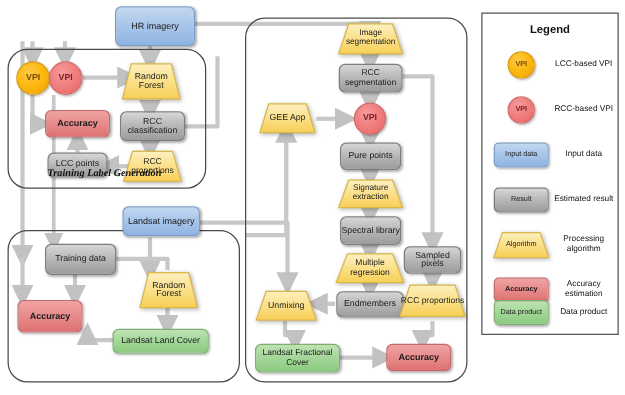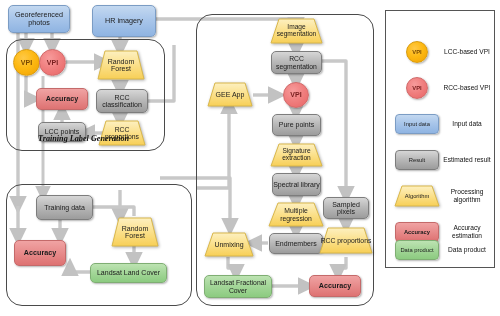--- a/index.html
+++ b/index.html
@@ -214,24 +214,24 @@
     </g>
   </svg>
 
   <div class="group" style="left:6px;top:39px;width:157px;height:110px;"></div>
   <div class="group-title" style="left:38px;top:134px;font-size:8.2px;font-family:Liberation Serif, serif;">Training Label Generation</div>
 
   <div class="group" style="left:6px;top:184px;width:184px;height:120px;"></div>
 
   <div class="group" style="left:196px;top:14px;width:176px;height:290px;"></div>
 
-  <div class="node rect input-data" style="left:8px;top:5px;width:62px;height:28px;font-size:7.2px;padding:0 3px;">Georeferenced photos</div>
 
   <div class="node rect input-data" style="left:92px;top:5px;width:64px;height:32px;font-size:7.2px;">HR imagery</div>
 
+  <div class="node rect input-data" style="left:98px;top:165px;width:62px;height:24px;font-size:7.2px;">Landsat imagery</div>
 
   <div class="node circle vpi-lcc" style="left:13px;top:49px;width:27px;height:27px;font-size:7px;">VPI</div>
 
   <div class="node circle vpi-rcc" style="left:39px;top:49px;width:27px;height:27px;font-size:7px;">VPI</div>
 
   <div class="trap" style="left:97px;top:50px;width:48px;height:30px;">
     <svg class="shape" viewBox="0 0 48 30" preserveAspectRatio="none">
       <defs>
           <linearGradient id="gTrap1" x1="0" y1="0" x2="0" y2="1">
         <stop offset="0%" stop-color="#fdf0c0"></stop>
@@ -322,20 +322,21 @@
       <path d="M9,1 L45,1 L53,26 L1,26 Z" fill="url(#gTrap1)" stroke="#d9b74a" stroke-width="1"></path>
     </svg>
     <div class="txt" style="font-size:6.8px;">RCC proportions</div>
   </div>
 
   <div class="node rect product" style="left:204px;top:275px;width:68px;height:23px;font-size:6.8px;padding:0 2px;">Landsat Fractional Cover</div>
 
   <div class="node rect accuracy" style="left:309px;top:275px;width:52px;height:22px;font-size:7.2px;">Accuracy</div>
 
   <div id="legend">
+    <div class="lg-title">Legend</div>
 
     <div class="lg-row" style="top:24px;">
       <div class="lg-sym">
         <div class="mini lg-circ vpi-lcc">VPI</div>
       </div>
       <div class="lg-lbl">LCC-based VPI</div>
     </div>
 
     <div class="lg-row" style="top:60px;">
       <div class="lg-sym">

